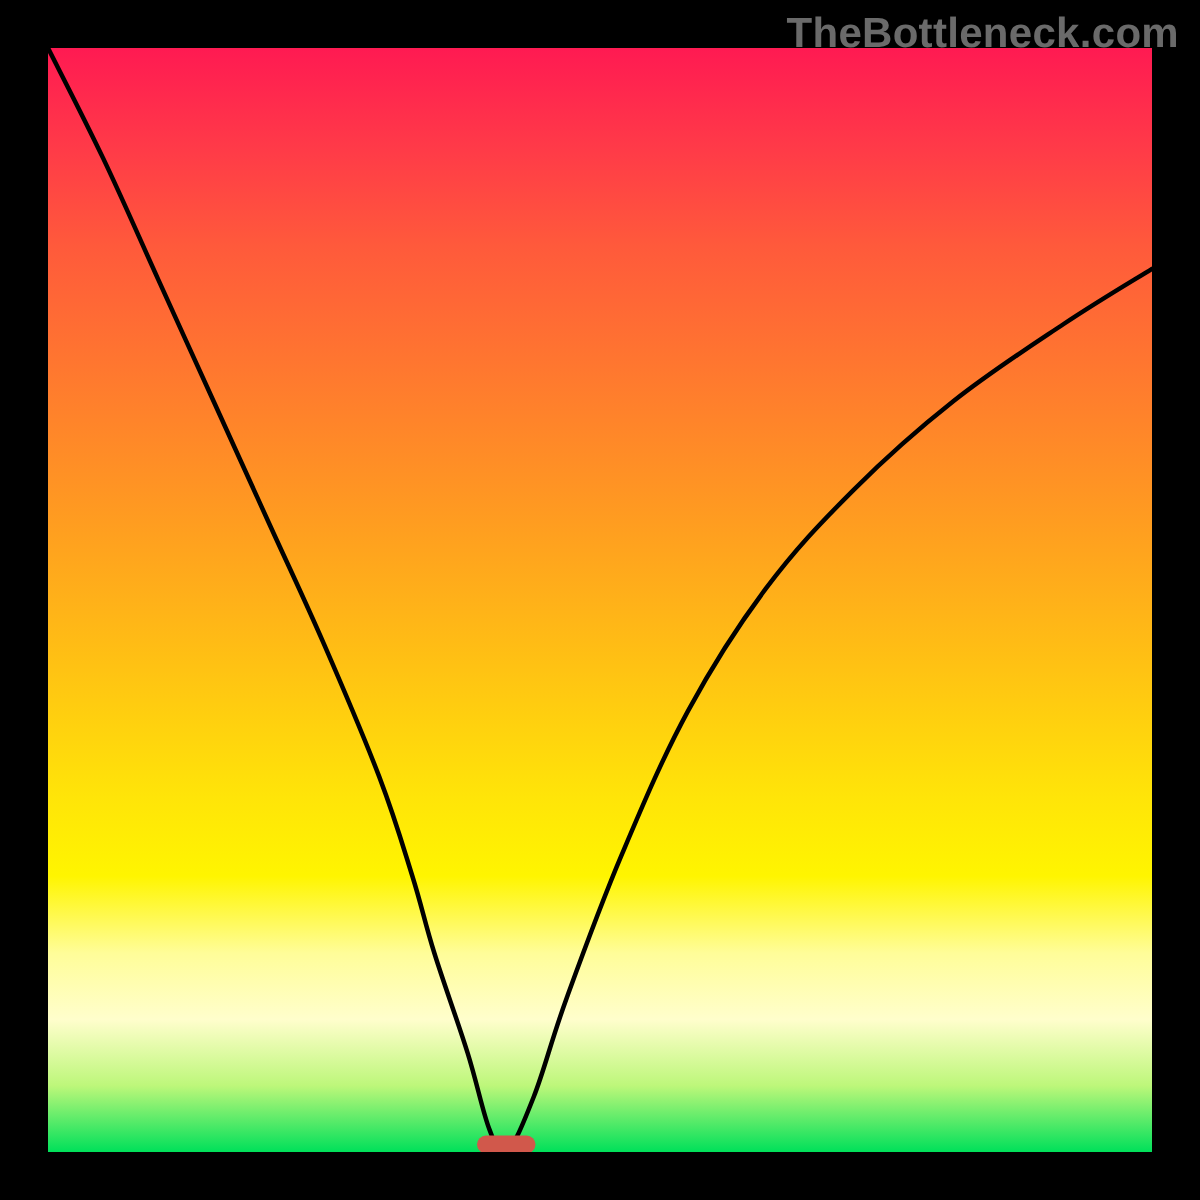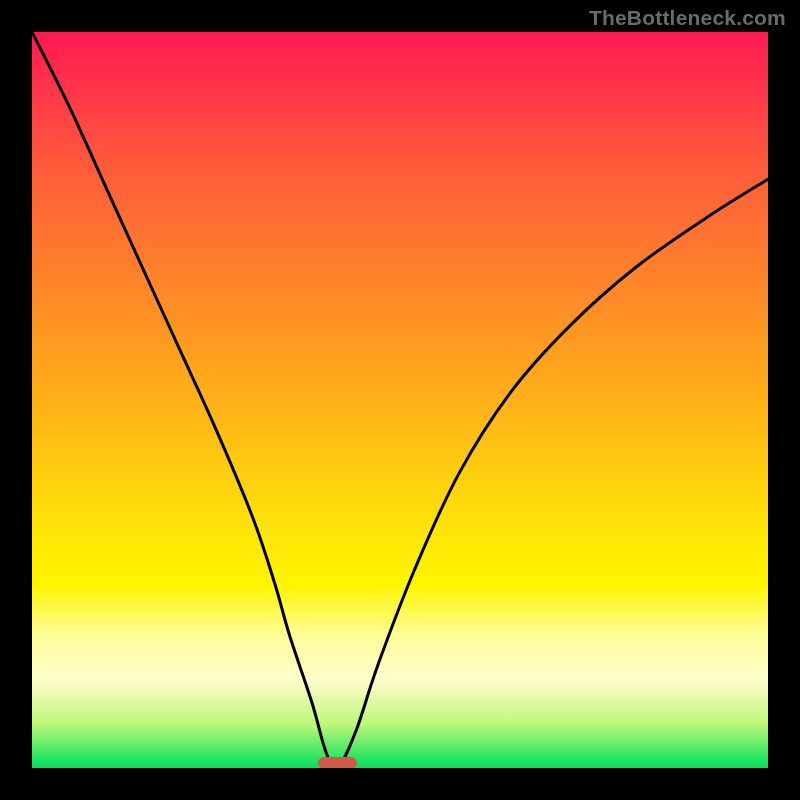--- a/index.html
+++ b/index.html
@@ -8,21 +8,21 @@
     position: relative;
     width: 800px;
     height: 800px;
     background: #000;
   }
   .watermark {
     position: absolute;
     top: 6px;
     right: 14px;
     font-family: Arial, Helvetica, sans-serif;
-    font-size: 21px;
+    font-size: 28px;
     font-weight: 600;
     color: #6a6a6a;
     letter-spacing: 0.2px;
     z-index: 10;
   }
   .plot-area {
     position: absolute;
     left: 32px;
     top: 32px;
     width: 736px;

